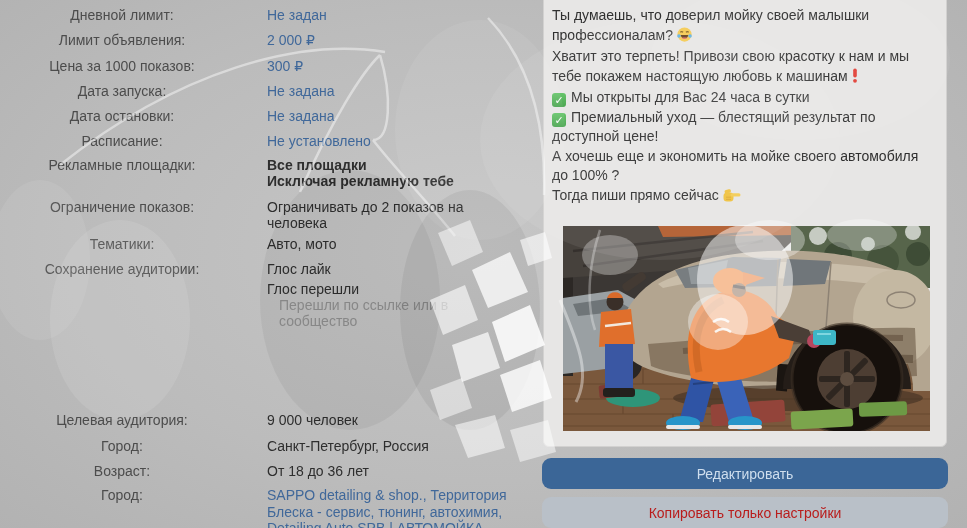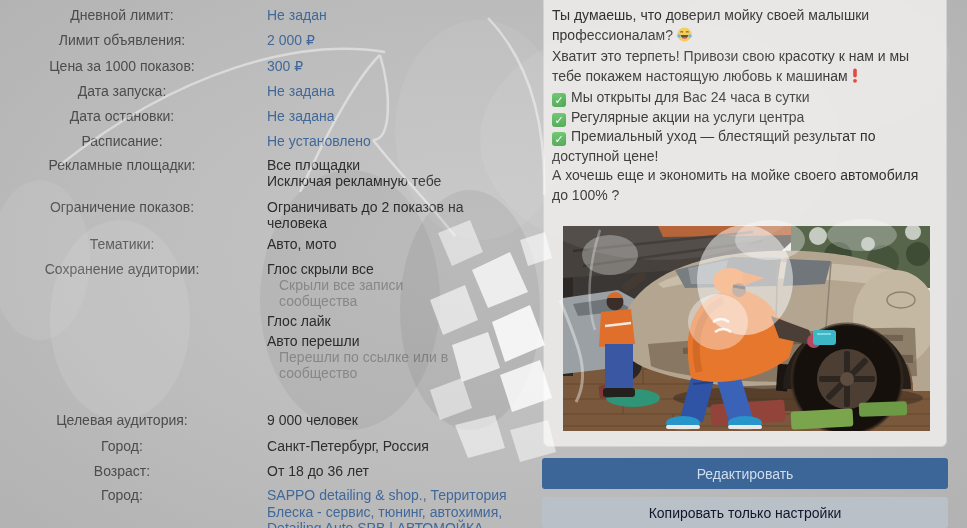--- a/index.html
+++ b/index.html
@@ -9,21 +9,21 @@
     background:radial-gradient(ellipse 700px 420px at 480px 250px,#c6c6c6 0%,#bcbcbc 55%,#b1b1b1 100%);
   }
   
   .srow{position:absolute;left:3px;width:540px;font-size:14px;line-height:16px;}
   .srow .lbl{position:absolute;left:0;top:0;width:238px;color:#4c4c4c;text-align:center;}
   .srow .val{position:absolute;left:240px;top:0;width:240px;color:#2e2e2e;margin-left:24px;}
   .srow .val.link{color:#40689a;cursor:pointer;}
   .r0{top:7px}.r1{top:32px}.r2{top:58px}.r3{top:83px}.r4{top:108px}.r5{top:133px}
   .r6{top:157px}.r7{top:199px}.r8{top:236px}.r9{top:261px}
   .r10{top:412px}.r11{top:438px}.r12{top:463px}.r13{top:487px}
-  .val .sub{display:block;}
+  .val .sub{display:block;font-weight:bold;}
   .aud-item{margin-bottom:4px;}
   .aud-name{color:#2e2e2e;}
   .aud-desc{color:#8f8f8f;padding-left:12px;width:175px;}
   
   .ad-card{
     position:absolute;left:543px;top:-8px;width:404px;height:455px;
     background:#e7e6e5;border:1px solid #d2d1d0;border-radius:6px;box-sizing:border-box;
   }
   .ad-text{
     position:absolute;left:8px;top:13px;width:372px;
@@ -32,25 +32,25 @@
   .ad-text p{margin:0;}
   .em{display:inline-block;vertical-align:-2px;}
   .em-check{
     display:inline-block;width:14px;height:14px;margin-right:5px;vertical-align:-2px;
     background:linear-gradient(#5cc160,#3f9f45);border-radius:3px;
     color:#fff;font-size:11px;font-weight:bold;line-height:14px;text-align:center;
   }
   .photo{position:absolute;left:19px;top:233px;width:367px;height:205px;overflow:hidden;}
   
   .btn{
-    position:absolute;left:542px;width:406px;height:31px;border:none;border-radius:3px;
+    position:absolute;left:542px;width:406px;height:31px;border:none;border-radius:9px;
     font-family:inherit;font-size:14px;text-align:center;cursor:pointer;padding:4px;
   }
   .btn-edit{top:458px;background:#3b6697;color:#cfdeee;}
-  .btn-copy{top:497px;background:#b9c0c8;color:#0f172a;}
+  .btn-copy{top:497px;background:#b9c0c8;color:#b91c1c;}
   
   .watermark{position:absolute;left:0;top:0;width:967px;height:528px;pointer-events:none;z-index:40;}
 </style>
 </head>
 <body>
 
 <div>
 
   <div class="srow r0">
     <span class="lbl">Дневной лимит:</span>
@@ -88,28 +88,24 @@
     <span class="val" style="width:232px">Ограничивать до 2 показов на человека</span>
   </div>
   <div class="srow r8">
     <span class="lbl">Тематики:</span>
     <span class="val">Авто, мото</span>
   </div>
   <div class="srow r9">
     <span class="lbl">Сохранение аудитории:</span>
     <span class="val">
       <span class="aud-item" style="display:block">
-        <span class="aud-name" style="display:block">Глос скрыли все</span>
-        <span class="aud-desc" style="display:block">Скрыли все записи сообщества</span>
-      </span>
-      <span class="aud-item" style="display:block">
         <span class="aud-name" style="display:block">Глос лайк</span>
       </span>
       <span class="aud-item" style="display:block">
-        <span class="aud-name" style="display:block">Авто перешли</span>
+        <span class="aud-name" style="display:block">Глос перешли</span>
         <span class="aud-desc" style="display:block">Перешли по ссылке или в сообщество</span>
       </span>
     </span>
   </div>
   <div class="srow r10">
     <span class="lbl">Целевая аудитория:</span>
     <span class="val">9 000 человек</span>
   </div>
   <div class="srow r11">
     <span class="lbl">Город:</span>
@@ -136,23 +132,29 @@
             <path d="M5 11.6 C6.5 13 9.5 13 11 11.6 C9.5 11 6.5 11 5 11.6 Z" fill="#e86a6a"></path>
             <circle cx="2.1" cy="9.5" r="1.9" fill="#57b0e8"></circle>
             <circle cx="13.9" cy="9.5" r="1.9" fill="#57b0e8"></circle>
           </svg></span></p>
     <p><span>Хватит это терпеть! Привози свою красотку к нам и мы тебе покажем настоящую любовь к машинам</span>
       <span class="em"><svg width="8" height="15" viewBox="0 0 8 15">
             <rect x="2.2" y="0.5" width="3.6" height="9" rx="1.8" fill="#e23f36"></rect>
             <circle cx="4" cy="12.8" r="1.9" fill="#e23f36"></circle>
           </svg></span></p>
     <p><span class="em-check">✓</span><span>Мы открыты для Вас 24 часа в сутки</span></p>
-    <p><span class="em-check">✓</span><span>Регулярные акции на услуги центра</span></p>
     <p><span class="em-check">✓</span><span>Премиальный уход — блестящий результат по доступной цене!</span></p>
     <p><span>А хочешь еще и экономить на мойке своего автомобиля до 100% ?</span></p>
+    <p><span>Тогда пиши прямо сейчас</span>
+      <span class="em"><svg width="18" height="13" viewBox="0 0 18 13">
+            <rect x="0.5" y="3.5" width="10" height="9" rx="3.5" fill="#efc13d"></rect>
+            <rect x="7.5" y="4.2" width="10" height="3.4" rx="1.7" fill="#f3cb52"></rect>
+            <rect x="1.5" y="0.8" width="6.5" height="3.4" rx="1.7" fill="#efc13d" transform="rotate(-12 4 2.5)"></rect>
+            <path d="M3 8.2 H8 M3 10.4 H8" stroke="#d9a32e" stroke-width="0.8"></path>
+          </svg></span></p>
   </div>
 
   <div class="photo">
     <svg width="367" height="205" viewBox="0 0 367 205">
 
       <rect x="0" y="110" width="367" height="95" fill="#7a583c"></rect>
       <g stroke="#5c3f27" stroke-width="1.2" opacity="0.6">
         <path d="M0,128 H367 M0,143 H367 M0,158 H367 M0,173 H367 M0,188 H367 M0,200 H367"></path>
         <path d="M30,128 V143 M80,143 V158 M140,158 V173 M60,173 V188 M110,188 V200 M290,188 V200 M330,173 V188"></path>
       </g>

